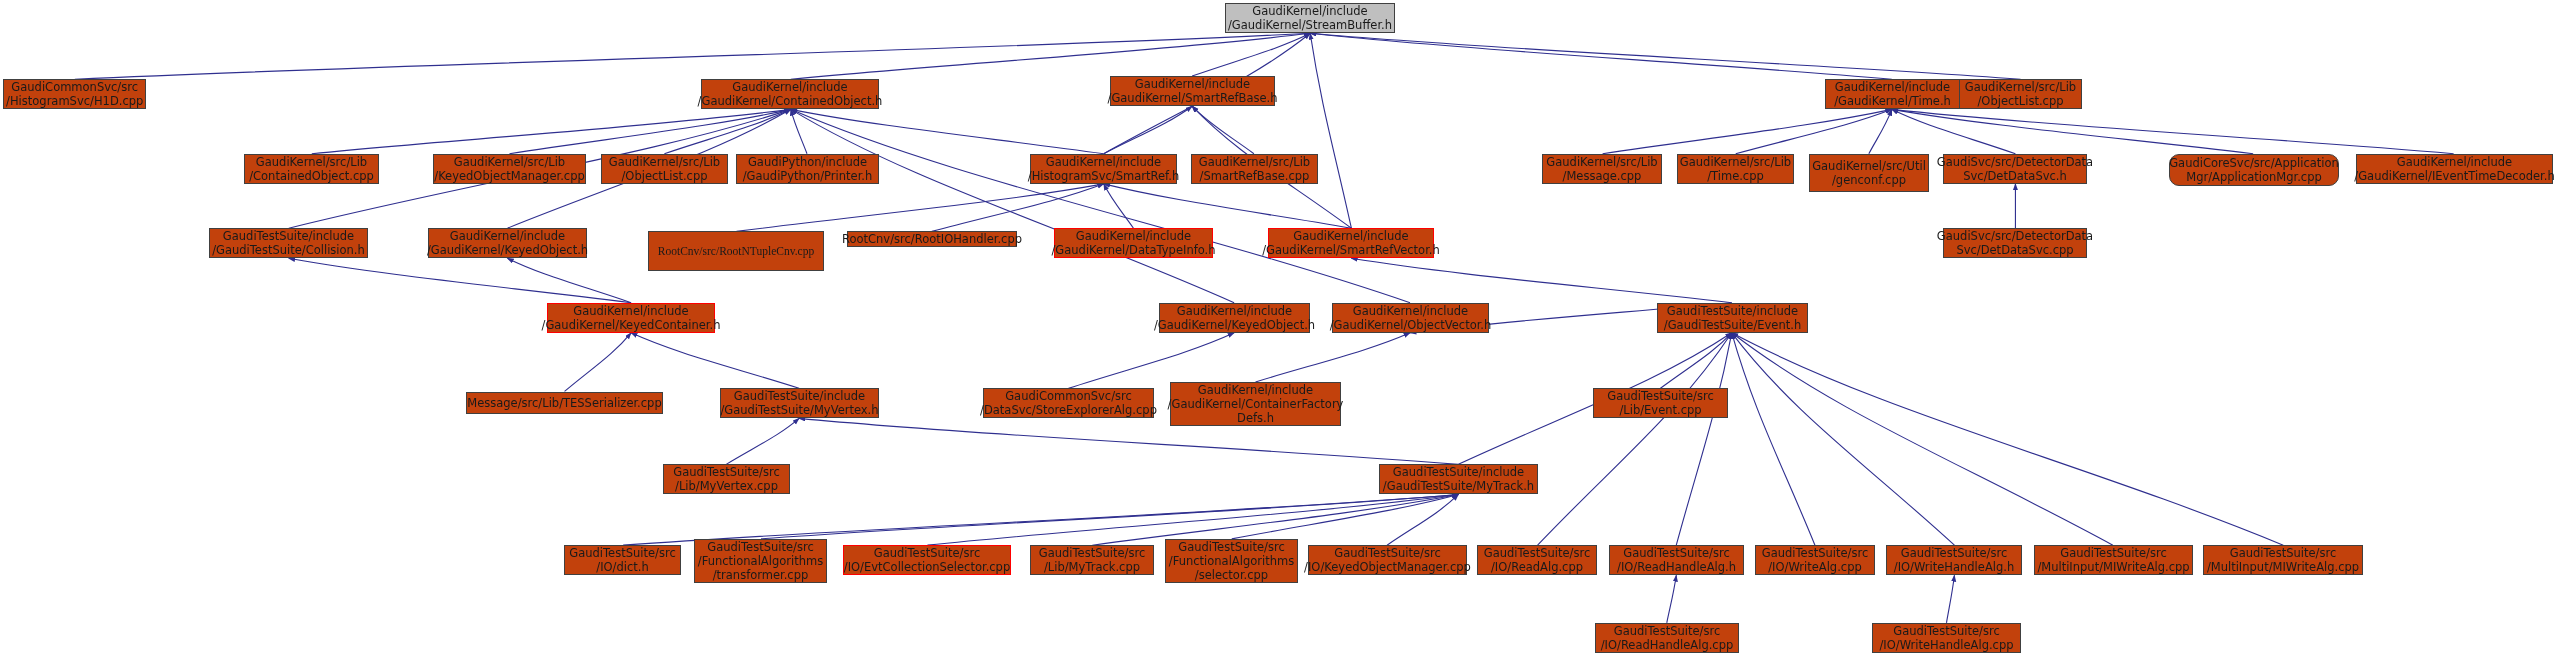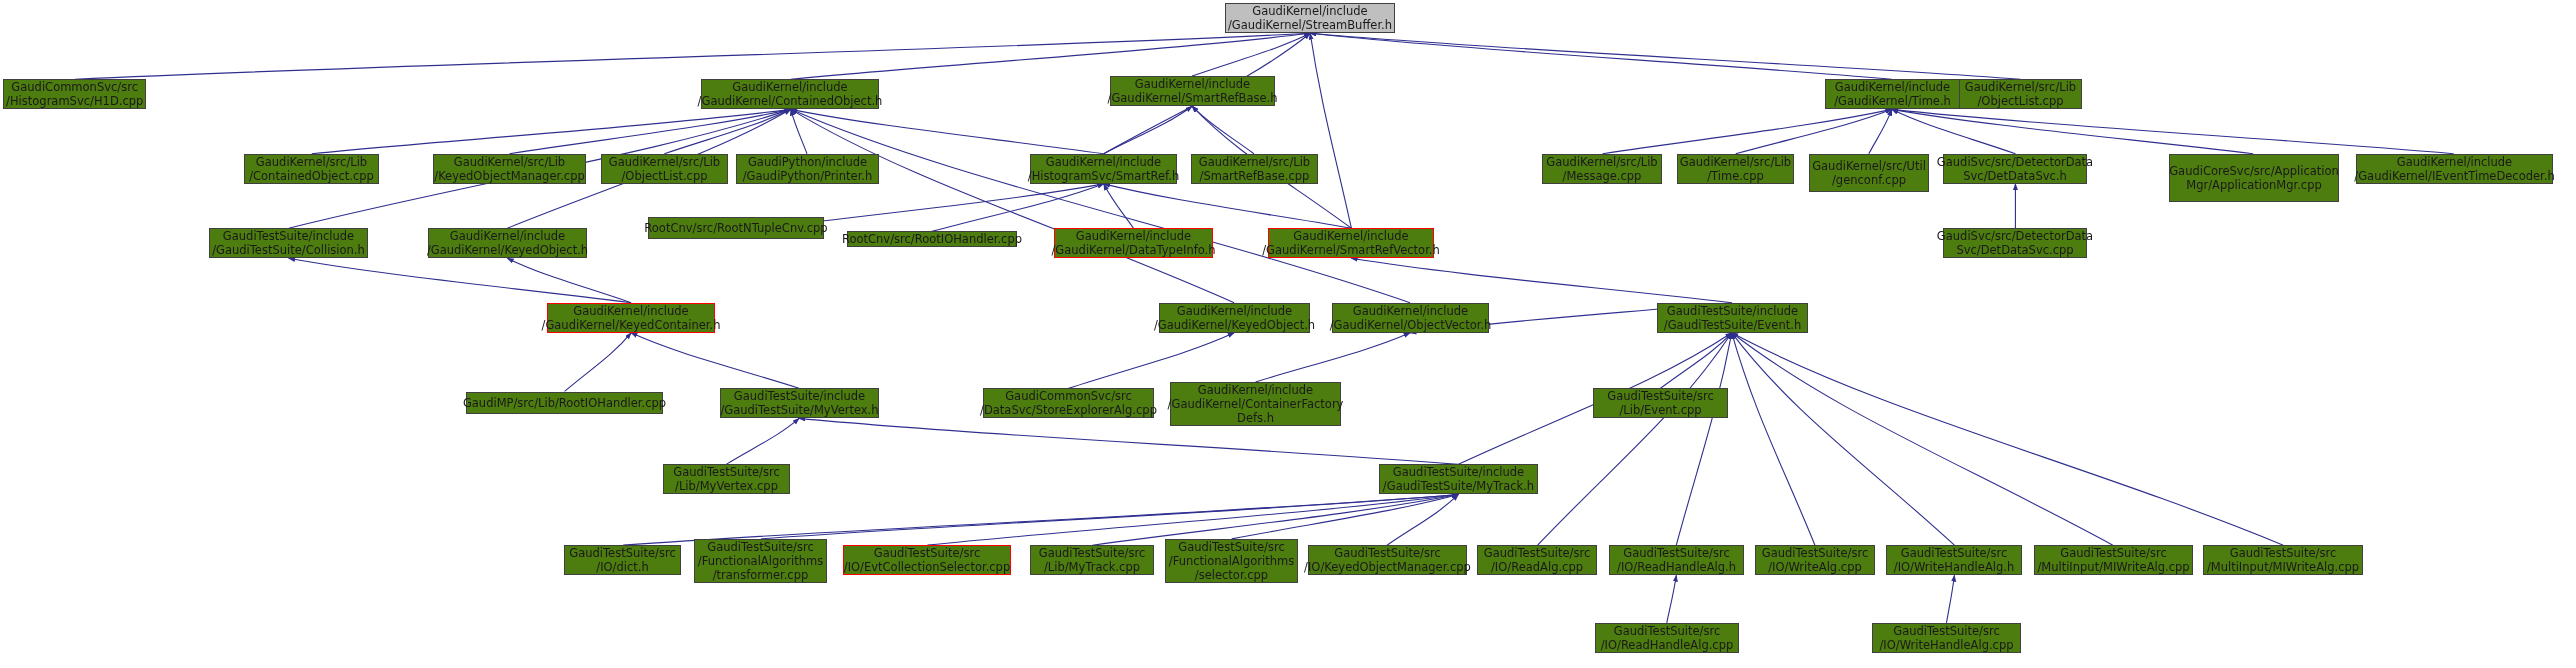--- a/index.html
+++ b/index.html
@@ -1,20 +1,20 @@
 <!DOCTYPE html>
 <html style="font-size:12.7px"><head>
 <meta charset="utf-8">
 <style>
   html,body{margin:0;padding:0;background:#ffffff;}
   #canvas{position:relative;width:2576px;height:668px;background:#ffffff;
           font-family:"DejaVu Sans","Liberation Sans",sans-serif;}
   svg.edges{position:absolute;left:0;top:0;width:2576px;height:668px;pointer-events:none;}
   .node{position:absolute;box-sizing:border-box;border:0.8px solid #404040;
-        background:#4d7c0f;color:#1a1a1a;display:flex;flex-direction:column;
+        background:#c2410c;color:#1a1a1a;display:flex;flex-direction:column;
         align-items:center;justify-content:center;text-align:center;
         font-size:11.5px;line-height:1.22;padding:1.6px 4px;white-space:pre;}
   .node.red{border:0.8px solid #ff0000;}
   .node.root{background:#bfbfbf;border:0.8px solid #404040;}
   .node span{display:block;}
 </style>
 </head>
 <body>
 
 <div id="canvas">
@@ -93,34 +93,34 @@
       <div class="node" style="left: 244px; top: 154px; width: 135px; height: 30px;"><span>GaudiKernel/src/Lib</span><span>/ContainedObject.cpp</span></div>
       <div class="node" style="left: 433px; top: 154px; width: 153px; height: 30px;"><span>GaudiKernel/src/Lib</span><span>/KeyedObjectManager.cpp</span></div>
       <div class="node" style="left: 601px; top: 154px; width: 127px; height: 30px;"><span>GaudiKernel/src/Lib</span><span>/ObjectList.cpp</span></div>
       <div class="node" style="left: 736px; top: 154px; width: 143px; height: 30px;"><span>GaudiPython/include</span><span>/GaudiPython/Printer.h</span></div>
       <div class="node" style="left: 1030px; top: 154px; width: 147px; height: 30px;"><span>GaudiKernel/include</span><span>/HistogramSvc/SmartRef.h</span></div>
       <div class="node" style="left: 1191px; top: 154px; width: 127px; height: 30px;"><span>GaudiKernel/src/Lib</span><span>/SmartRefBase.cpp</span></div>
       <div class="node" style="left: 1542px; top: 154px; width: 120px; height: 30px;"><span>GaudiKernel/src/Lib</span><span>/Message.cpp</span></div>
       <div class="node" style="left: 1677px; top: 154px; width: 117px; height: 30px;"><span>GaudiKernel/src/Lib</span><span>/Time.cpp</span></div>
       <div class="node" style="left: 1809px; top: 154px; width: 120px; height: 38px;"><span>GaudiKernel/src/Util</span><span>/genconf.cpp</span></div>
       <div class="node" style="left: 1943px; top: 154px; width: 144px; height: 30px;"><span>GaudiSvc/src/DetectorData</span><span>Svc/DetDataSvc.h</span></div>
-      <div class="node" style="left: 2169px; top: 154px; width: 170px; height: 48px;"><span>GaudiCoreSvc/src/Application</span><span>Mgr/ApplicationMgr.cpp</span></div>
+      <div class="node" style="left: 2169px; top: 154px; width: 170px; height: 32px; border-radius: 10px;"><span>GaudiCoreSvc/src/Application</span><span>Mgr/ApplicationMgr.cpp</span></div>
       <div class="node" style="left: 2356px; top: 154px; width: 197px; height: 30px;"><span>GaudiKernel/include</span><span>/GaudiKernel/IEventTimeDecoder.h</span></div>
       <div class="node" style="left: 209px; top: 228px; width: 159px; height: 30px;"><span>GaudiTestSuite/include</span><span>/GaudiTestSuite/Collision.h</span></div>
       <div class="node" style="left: 428px; top: 228px; width: 159px; height: 30px;"><span>GaudiKernel/include</span><span>/GaudiKernel/KeyedObject.h</span></div>
-      <div class="node" style="left: 648px; top: 217px; width: 176px; height: 22px;"><span>RootCnv/src/RootNTupleCnv.cpp</span></div>
+      <div class="node" style="left: 648px; top: 231px; width: 176px; height: 40px; font-family: Liberation Serif, serif;"><span>RootCnv/src/RootNTupleCnv.cpp</span></div>
       <div class="node" style="left: 847px; top: 231px; width: 170px; height: 16px;"><span>RootCnv/src/RootIOHandler.cpp</span></div>
       <div class="node red" style="left: 1054px; top: 228px; width: 159px; height: 30px;"><span>GaudiKernel/include</span><span>/GaudiKernel/DataTypeInfo.h</span></div>
       <div class="node red" style="left: 1268px; top: 228px; width: 166px; height: 30px;"><span>GaudiKernel/include</span><span>/GaudiKernel/SmartRefVector.h</span></div>
       <div class="node" style="left: 1943px; top: 228px; width: 144px; height: 30px;"><span>GaudiSvc/src/DetectorData</span><span>Svc/DetDataSvc.cpp</span></div>
       <div class="node red" style="left: 547px; top: 303px; width: 168px; height: 30px;"><span>GaudiKernel/include</span><span>/GaudiKernel/KeyedContainer.h</span></div>
       <div class="node" style="left: 1159px; top: 303px; width: 151px; height: 30px;"><span>GaudiKernel/include</span><span>/GaudiKernel/KeyedObject.h</span></div>
       <div class="node" style="left: 1332px; top: 303px; width: 157px; height: 30px;"><span>GaudiKernel/include</span><span>/GaudiKernel/ObjectVector.h</span></div>
       <div class="node" style="left: 1657px; top: 303px; width: 151px; height: 30px;"><span>GaudiTestSuite/include</span><span>/GaudiTestSuite/Event.h</span></div>
-      <div class="node" style="left: 466px; top: 392px; width: 197px; height: 22px;"><span>GaudiMP/src/Lib/RootIOHandler.cpp</span></div>
+      <div class="node" style="left: 466px; top: 392px; width: 197px; height: 22px;"><span>Message/src/Lib/TESSerializer.cpp</span></div>
       <div class="node" style="left: 720px; top: 388px; width: 159px; height: 30px;"><span>GaudiTestSuite/include</span><span>/GaudiTestSuite/MyVertex.h</span></div>
       <div class="node" style="left: 983px; top: 388px; width: 171px; height: 30px;"><span>GaudiCommonSvc/src</span><span>/DataSvc/StoreExplorerAlg.cpp</span></div>
       <div class="node" style="left: 1170px; top: 382px; width: 171px; height: 44px;"><span>GaudiKernel/include</span><span>/GaudiKernel/ContainerFactory
 Defs.h</span></div>
       <div class="node" style="left: 1593px; top: 388px; width: 135px; height: 30px;"><span>GaudiTestSuite/src</span><span>/Lib/Event.cpp</span></div>
       <div class="node" style="left: 663px; top: 464px; width: 127px; height: 30px;"><span>GaudiTestSuite/src</span><span>/Lib/MyVertex.cpp</span></div>
       <div class="node" style="left: 1379px; top: 464px; width: 159px; height: 30px;"><span>GaudiTestSuite/include</span><span>/GaudiTestSuite/MyTrack.h</span></div>
       <div class="node" style="left: 564px; top: 545px; width: 117px; height: 30px;"><span>GaudiTestSuite/src</span><span>/IO/dict.h</span></div>
       <div class="node" style="left: 694px; top: 539px; width: 133px; height: 44px;"><span>GaudiTestSuite/src</span><span>/FunctionalAlgorithms
 /transformer.cpp</span></div>

